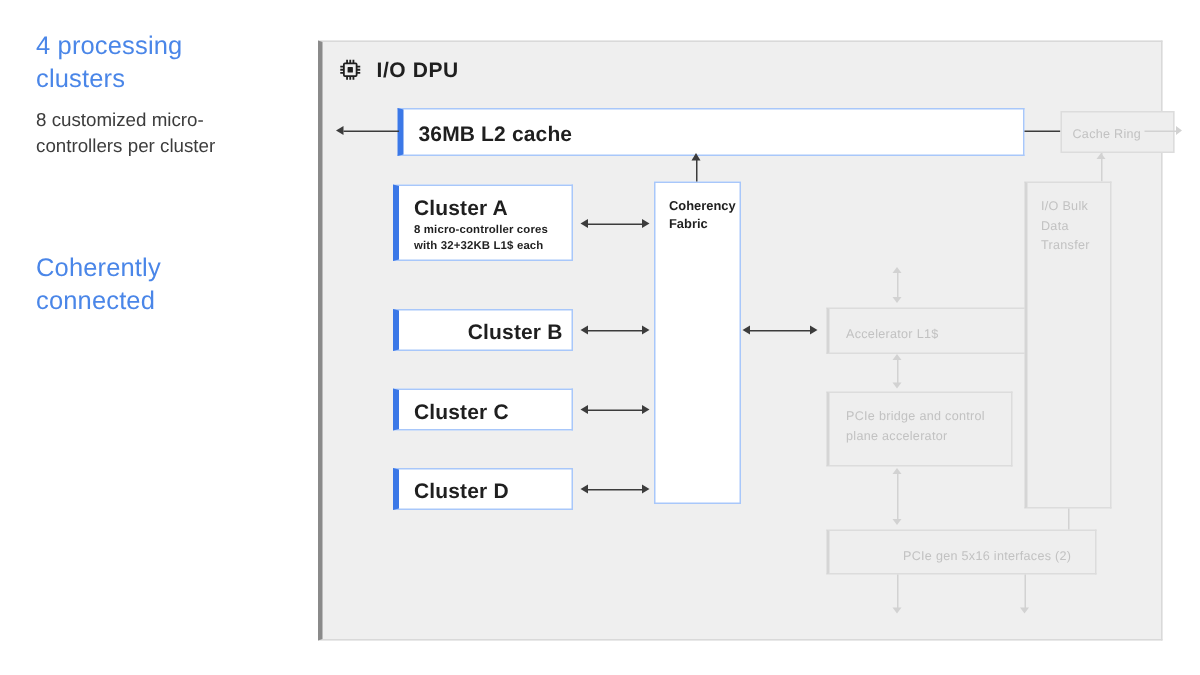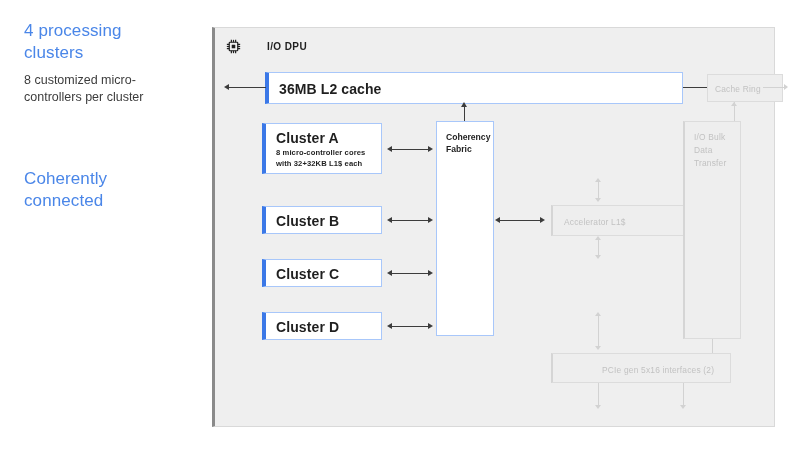--- a/index.html
+++ b/index.html
@@ -40,23 +40,22 @@
     border:1px solid #d9d9d9;
     border-left:3px solid #8a8a8a;
     box-sizing:border-box;
   }
   #panel-head{
     position:absolute;left:10px;top:7px;
     display:flex;align-items:center;gap:9px;
     height:22px;
   }
   #panel-title{
-    font-size:10px;font-weight:700;color:#1f1f1f;
+    font-size:14px;font-weight:700;color:#1f1f1f;
     letter-spacing:.4px;
-    margin-left:16px;
   }
   .chip-ico{width:17px;height:17px;display:block;}
 
   
   .bx{position:absolute;box-sizing:border-box;}
 
   .blue-bx{
     background:#ffffff;
     border:1px solid #a8c7fa;
     border-left:4px solid #3b78e7;
@@ -166,21 +165,21 @@
   <div class="ar ar-u" style="left:246px;top:74px;"></div>
 
   <div class="bx blue-bx" style="left:47px;top:95px;width:120px;height:51px;">
     <div class="bx-txt">Cluster A</div>
     <div class="bx-sub">8 micro-controller cores with 32+32KB L1$ each</div>
   </div>
   <div class="ln ln-h" style="left:177px;top:121px;width:36px;"></div>
   <div class="ar ar-l" style="left:172px;top:118px;"></div>
   <div class="ar ar-r" style="left:213px;top:118px;"></div>
 
-  <div class="bx blue-bx" style="left:47px;top:178px;width:120px;height:28px;">
+  <div class="bx blue-bx" style="left:47px;top:178px;width:120px;height:28px;text-align:right;">
     <div class="bx-txt" style="top:8px;">Cluster B</div>
   </div>
   <div class="ln ln-h" style="left:177px;top:192px;width:36px;"></div>
   <div class="ar ar-l" style="left:172px;top:189px;"></div>
   <div class="ar ar-r" style="left:213px;top:189px;"></div>
 
   <div class="bx blue-bx" style="left:47px;top:231px;width:120px;height:28px;padding-left:36px;">
     <div class="bx-txt" style="top:8px;">Cluster C</div>
   </div>
   <div class="ln ln-h" style="left:177px;top:245px;width:36px;"></div>
@@ -202,20 +201,23 @@
   <div class="ar gar-u" style="left:380px;top:150px;"></div>
   <div class="ar gar-d" style="left:380px;top:170px;"></div>
 
   <div class="bx ghost-bx" style="left:336px;top:177px;width:148px;height:31px;">
     <div class="ghost-txt" style="top:10px;">Accelerator L1$</div>
   </div>
   <div class="gln gln-v" style="left:383px;top:211px;height:17px;"></div>
   <div class="ar gar-u" style="left:380px;top:208px;"></div>
   <div class="ar gar-d" style="left:380px;top:227px;"></div>
 
+  <div class="bx ghost-bx" style="left:336px;top:233px;width:124px;height:50px;">
+    <div class="ghost-txt">PCIe bridge and control plane accelerator</div>
+  </div>
   <div class="gln gln-v" style="left:383px;top:287px;height:33px;"></div>
   <div class="ar gar-u" style="left:380px;top:284px;"></div>
   <div class="ar gar-d" style="left:380px;top:318px;"></div>
 
   <div class="bx ghost-bx" style="left:336px;top:325px;width:180px;height:30px;">
     <div class="ghost-txt" style="top:10px;padding-left:38px;">PCIe gen 5x16 interfaces (2)</div>
   </div>
   <div class="gln gln-v" style="left:383px;top:355px;height:24px;"></div>
   <div class="ar gar-d" style="left:380px;top:377px;"></div>
   <div class="gln gln-v" style="left:468px;top:355px;height:24px;"></div>

